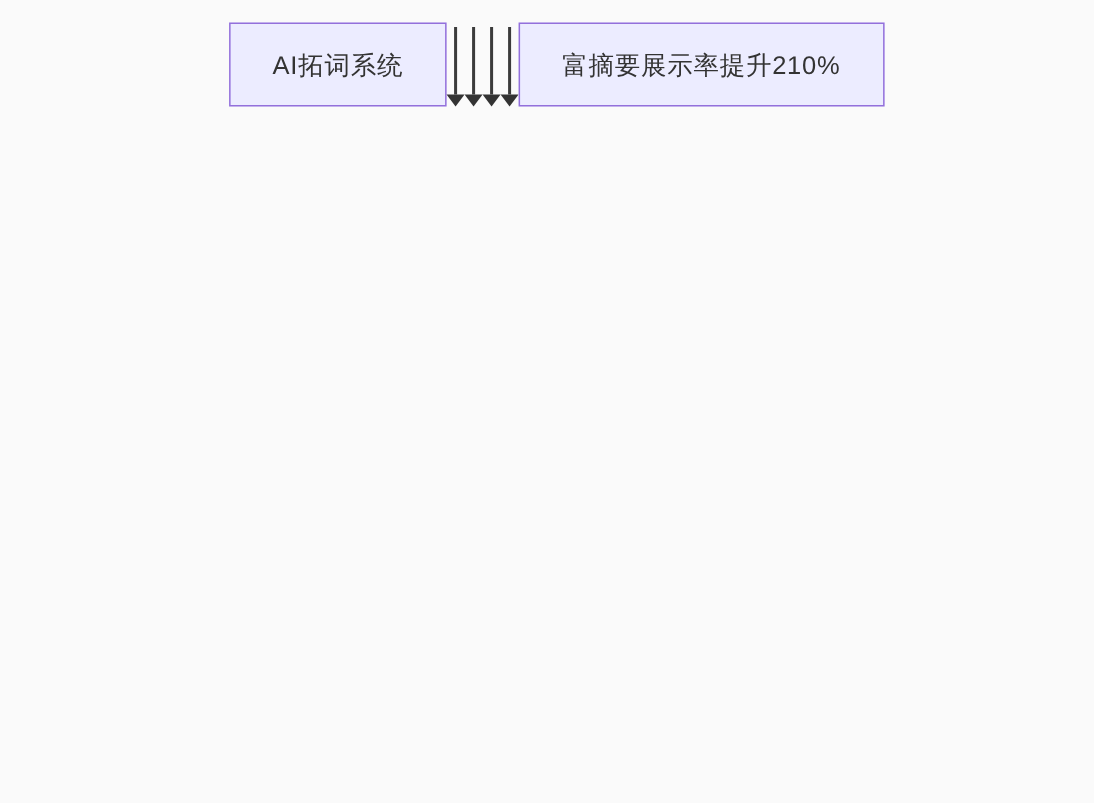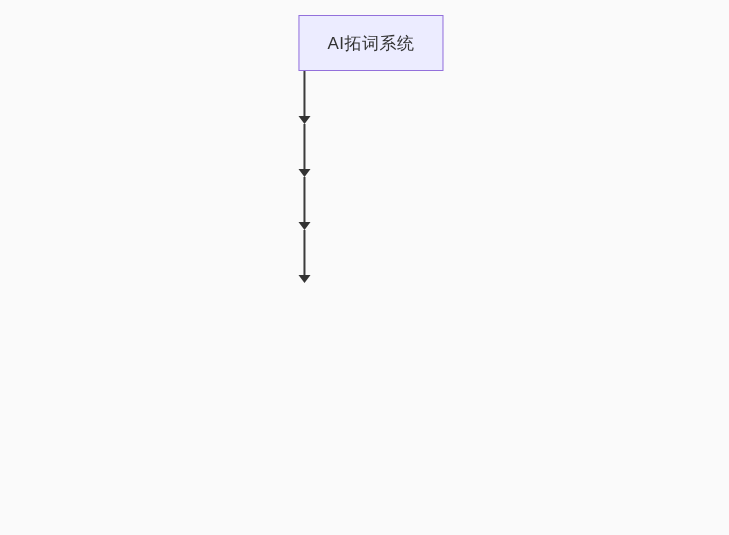--- a/index.html
+++ b/index.html
@@ -13,22 +13,22 @@
     font-family: "Liberation Sans", "DejaVu Sans", sans-serif;
     overflow: hidden;
     position: relative;
   }
   .flow-column {
     position: absolute;
     left: 371px;
     top: 15px;
     transform: translateX(-50%);
     display: flex;
-    flex-direction: column;
-    align-items: flex-start;
+    flex-direction: row;
+    align-items: flex-end;
   }
   .node {
     box-sizing: border-box;
     height: 56px;
     padding: 0 28px;
     background: #ececff;
     border: 1px solid #9370db;
     display: flex;
     align-items: center;
     justify-content: center;
@@ -84,14 +84,17 @@
     <div class="arrow-line"></div>
     <div class="arrow-head"></div>
   </div>
 
 
   <div class="arrow">
     <div class="arrow-line"></div>
     <div class="arrow-head"></div>
   </div>
 
+  <div class="node">
+    <span class="node-label">富摘要展示率提升210%</span>
+  </div>
 
 </div>
 
 </body></html>

